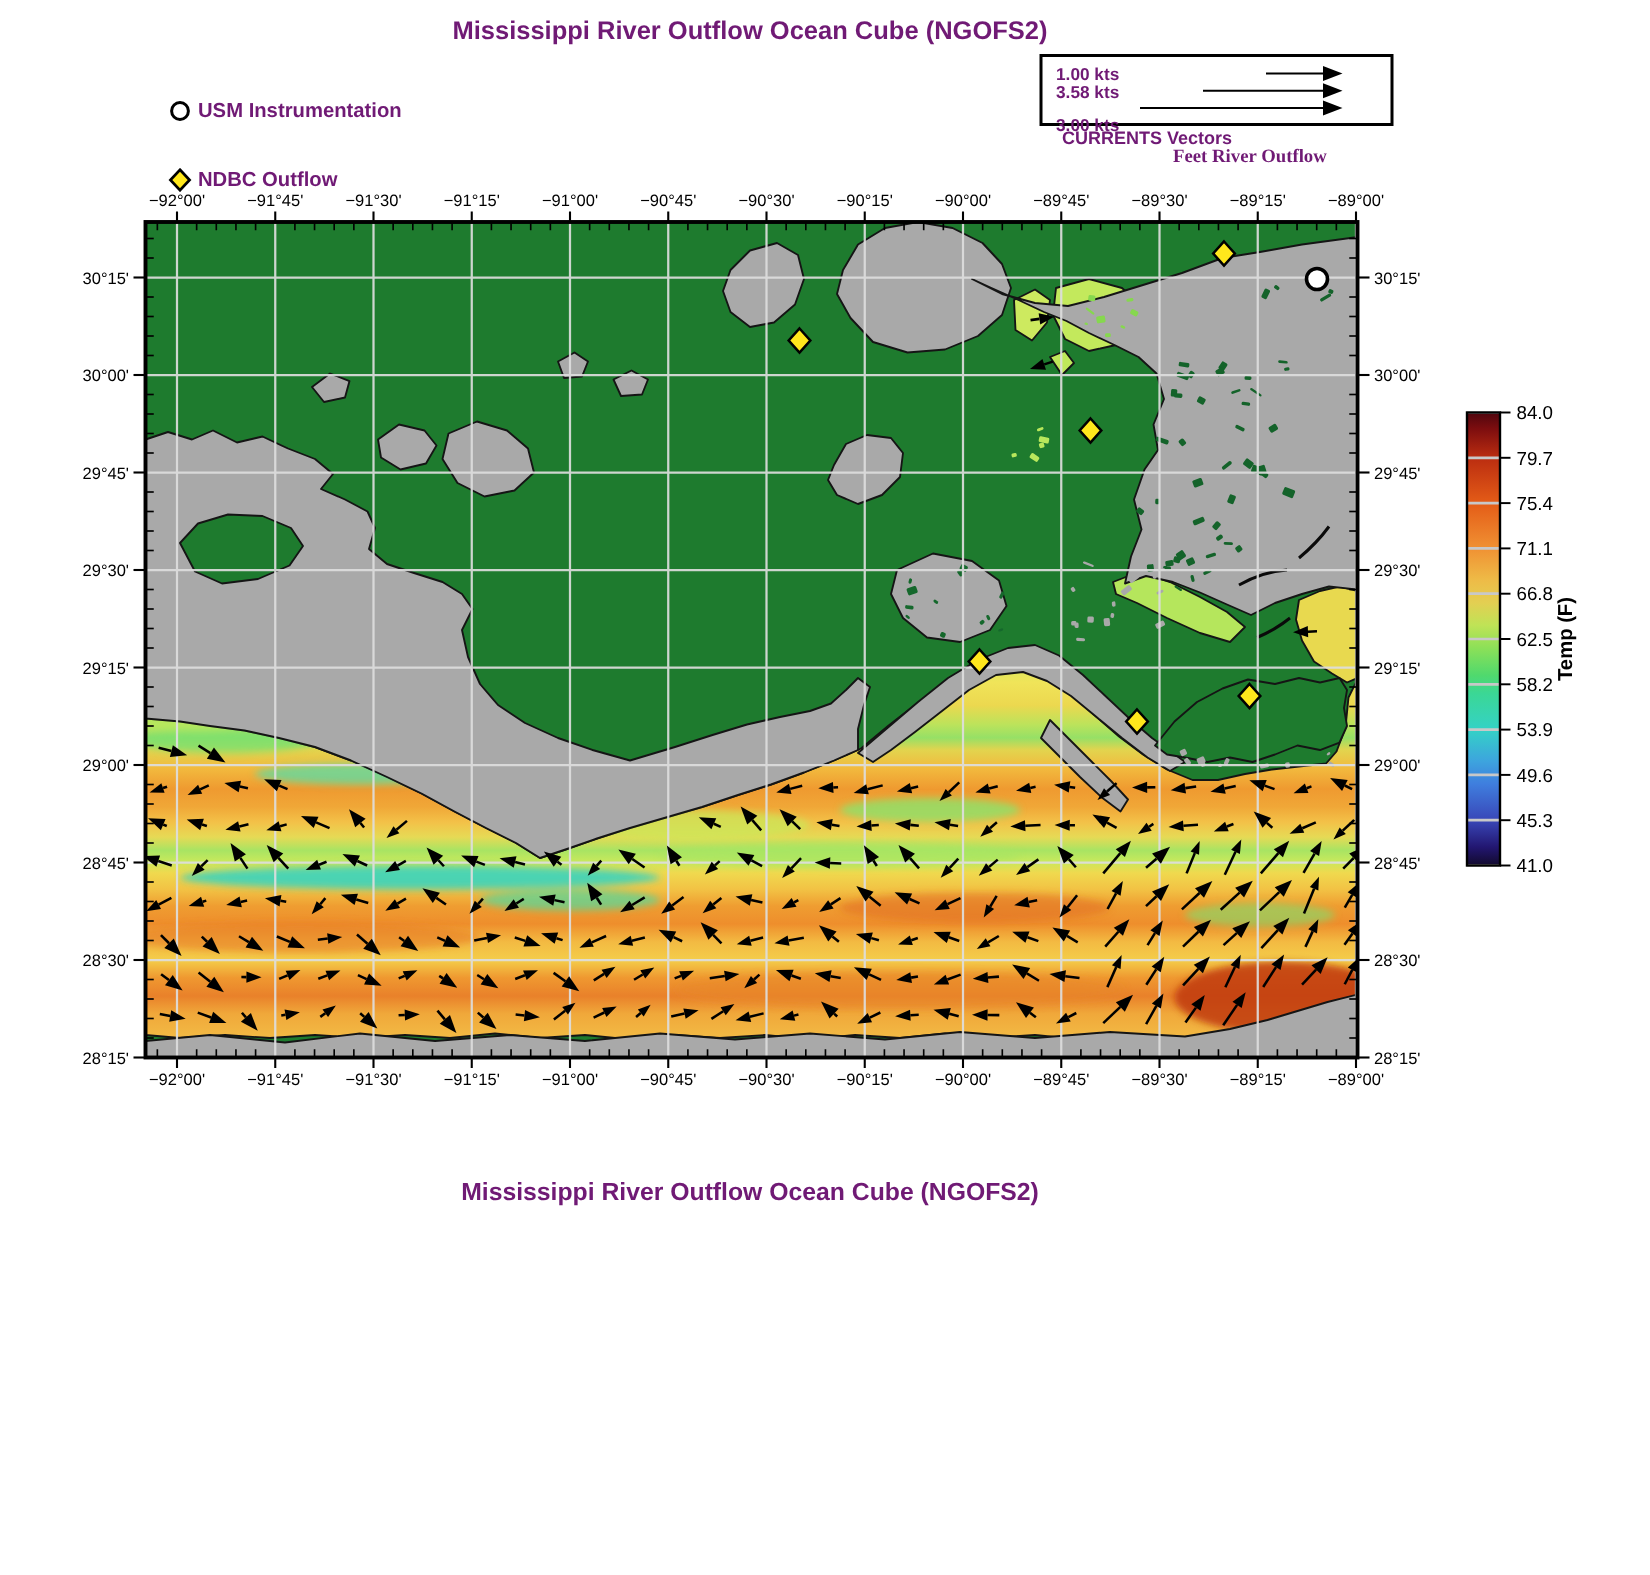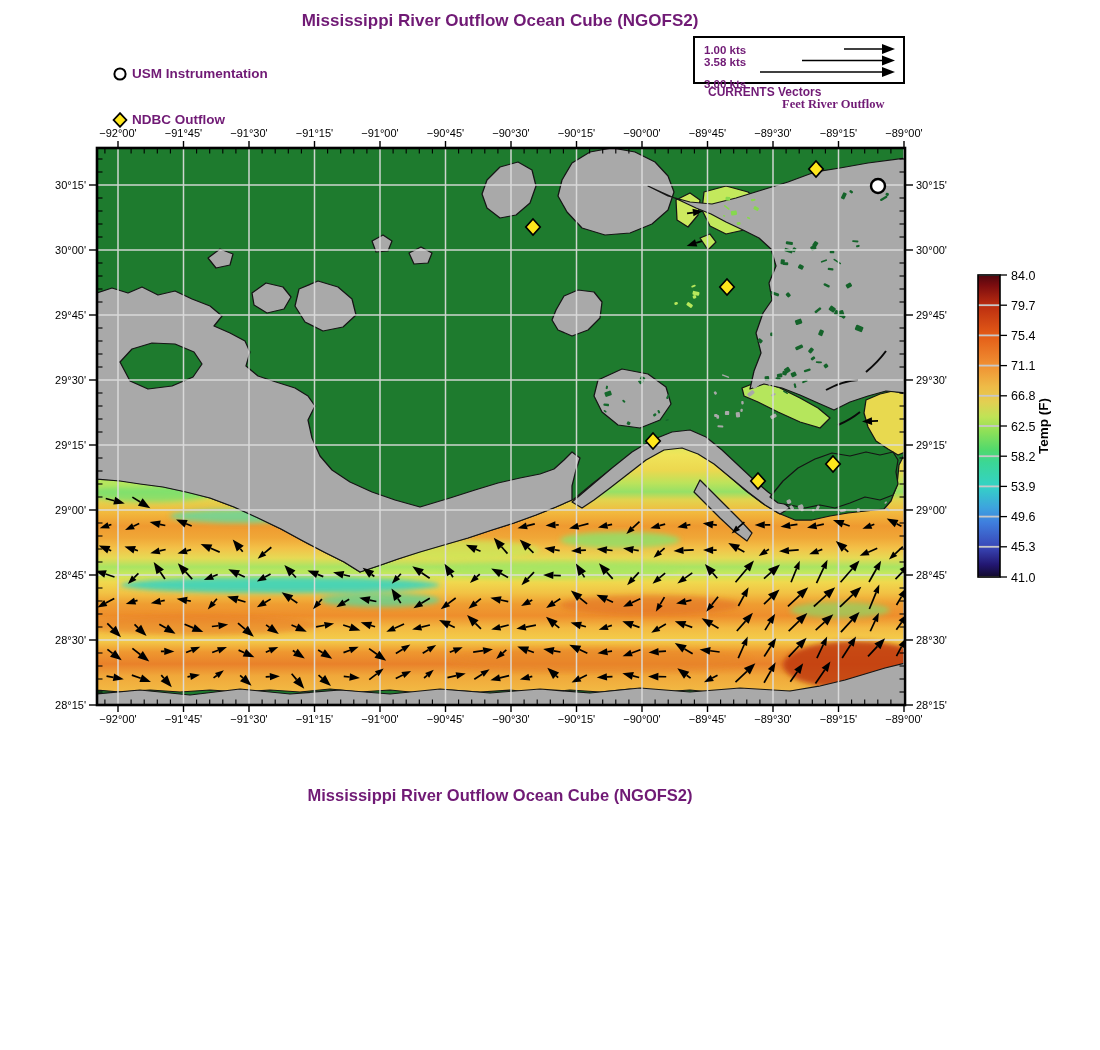--- a/index.html
+++ b/index.html
@@ -5,21 +5,21 @@
   html,body{margin:0;padding:0;background:#ffffff;}
   #canvas{position:relative;width:1100px;height:1050px;background:#ffffff;overflow:hidden;
           font-family:"Liberation Sans","DejaVu Sans",sans-serif;color:#701a75;}
   .abs{position:absolute;}
   #top-title{left:0;top:11px;width:1000px;text-align:center;font-size:17px;font-weight:bold;}
   #footer-title{left:0;top:786px;width:1000px;text-align:center;font-size:16.5px;font-weight:bold;}
   #legend{left:112px;top:36px;}
   .leg-row{display:flex;align-items:center;height:16px;margin-top:30px;}
   .leg-row svg{margin-right:4px;}
   .leg-label{font-size:13.5px;font-weight:bold;line-height:16px;}
-  #vbox{left:693px;top:36px;width:212px;height:48px;border:2.4px solid #000;box-sizing:border-box;background:#fff;padding-left:40px;}
+  #vbox{left:693px;top:36px;width:236px;height:48px;border:2.4px solid #000;box-sizing:border-box;background:#fff;padding-left:40px;}
   .v-label{position:absolute;left:9px;font-size:11.5px;font-weight:bold;line-height:12px;}
   #vbox-caption{left:708px;top:85px;font-size:12px;font-weight:bold;}
   #subtitle{left:0;top:95px;width:1000px;text-align:center;
             font-family:"Liberation Serif","DejaVu Serif",serif;font-size:16px;font-weight:bold;}
   #watermark{left:782px;top:97px;font-family:"Liberation Serif","DejaVu Serif",serif;
              font-size:12.5px;font-weight:bold;}
   svg text{font-family:"Liberation Sans","DejaVu Sans",sans-serif;}
 </style>
 </head>
 <body>

